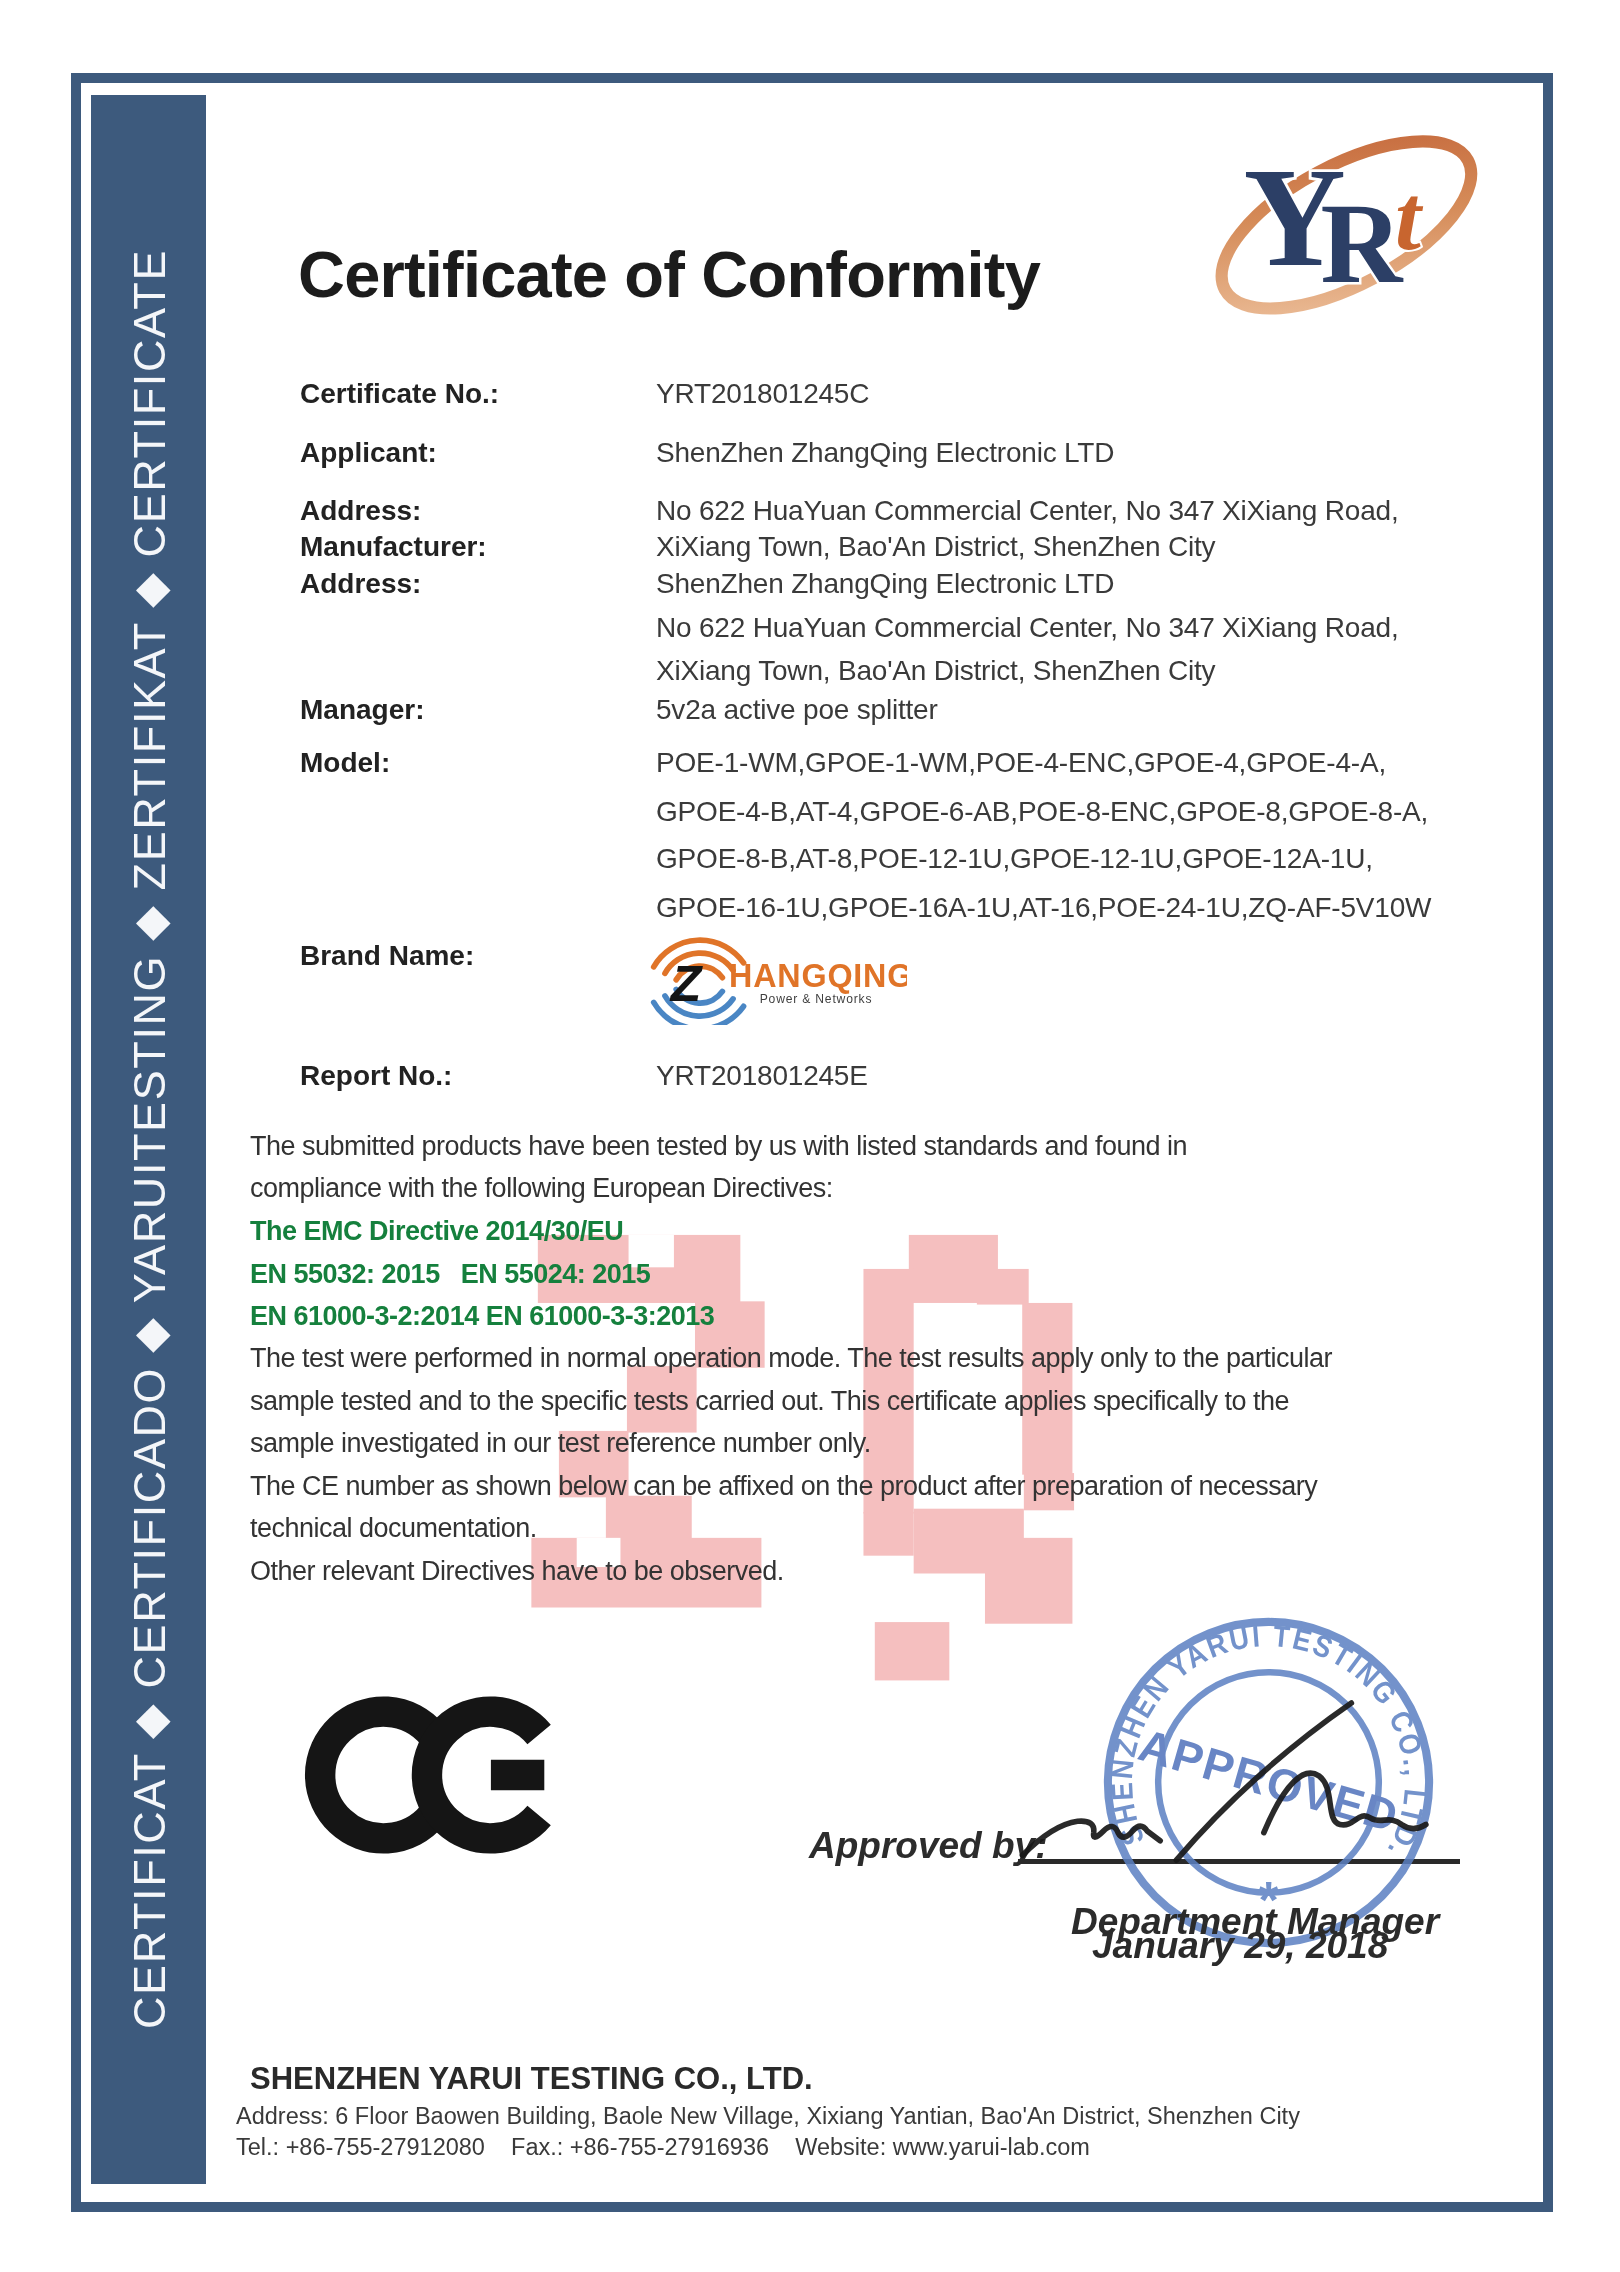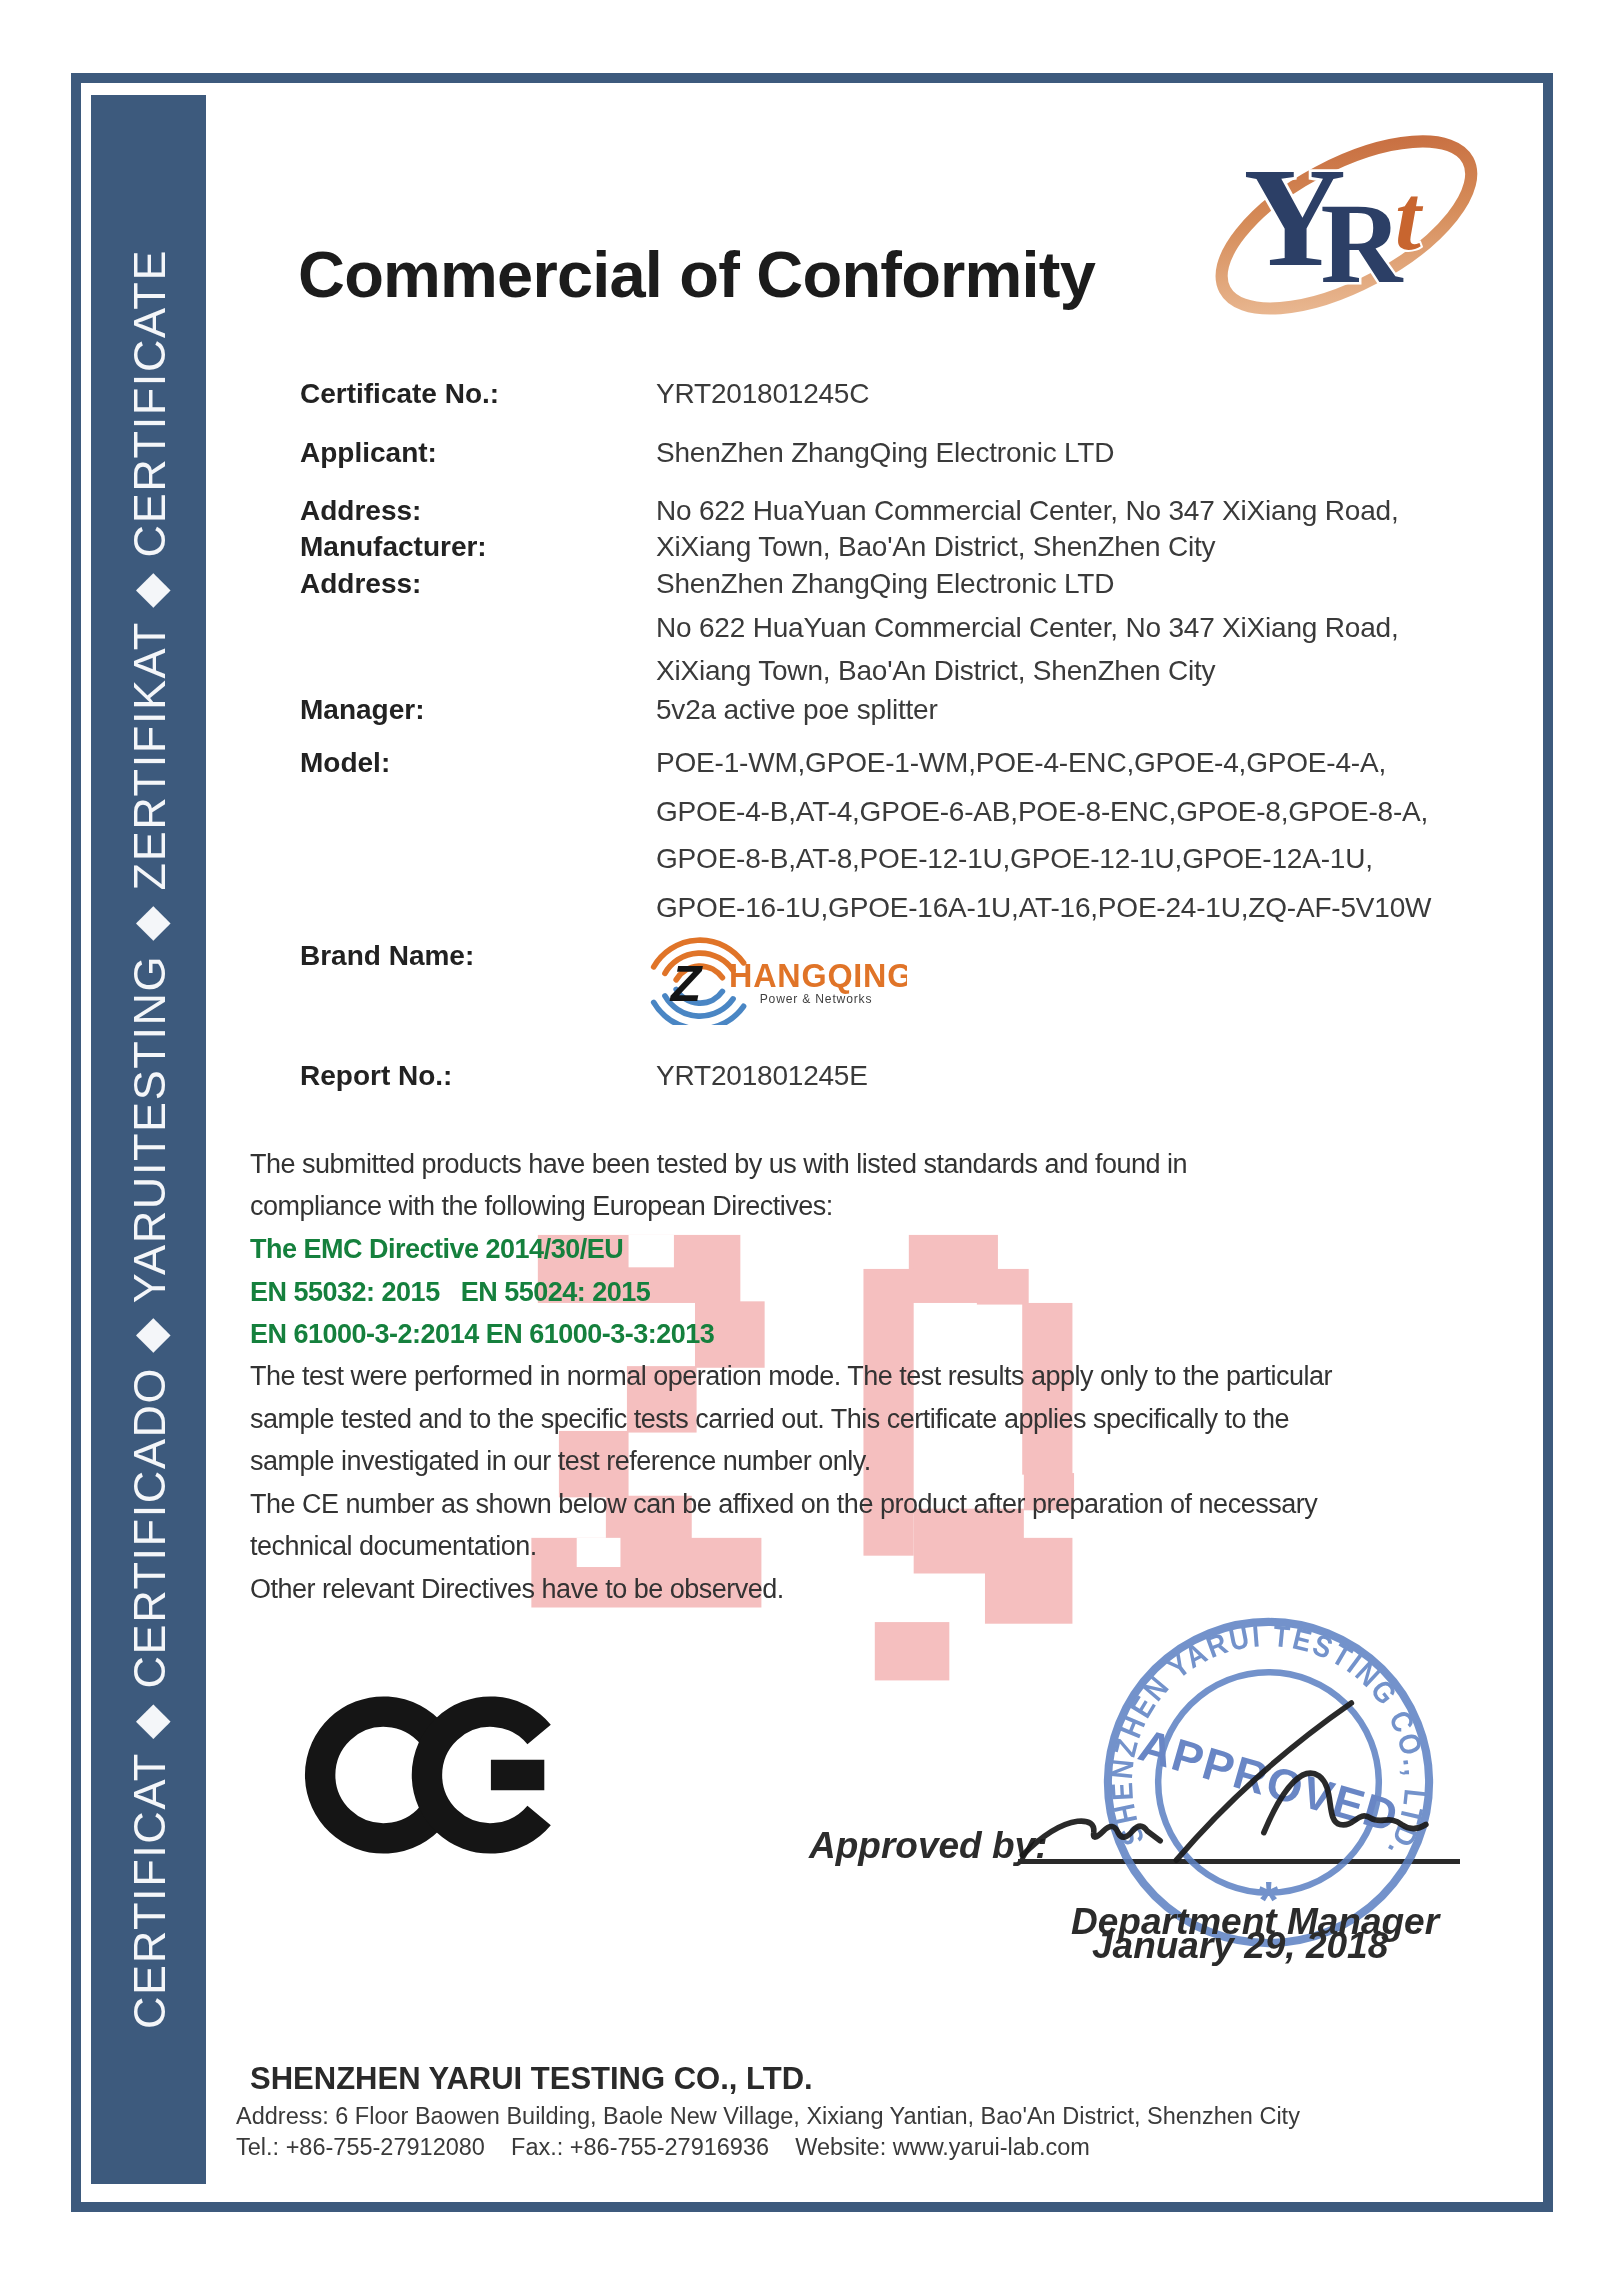--- a/index.html
+++ b/index.html
@@ -23,21 +23,21 @@
     transform:translate(-50%,-50%) rotate(-90deg);
     white-space:nowrap;color:#f4f6f9;font-size:45px;letter-spacing:1.6px;
     font-family:"Liberation Sans","DejaVu Sans",sans-serif;
   }
   .title{
     left:298px;top:237px;font-size:65px;font-weight:bold;color:#1c1c1c;
     letter-spacing:-0.8px;z-index:2;
   }
   .flabel{left:300px;font-size:28px;font-weight:bold;color:#222;z-index:2;white-space:pre;text-align:center;}
   .fvalue{left:656px;font-size:28px;color:#3a3a3a;z-index:2;white-space:pre;letter-spacing:-0.2px;}
-  .sline{left:250px;font-size:27px;color:#333;z-index:2;white-space:pre;letter-spacing:-0.5px;margin-top:18px;}
+  .sline{left:250px;font-size:27px;color:#333;z-index:2;white-space:pre;letter-spacing:-0.5px;}
   .sline.bold{font-weight:bold;color:#15803d;}
   .approve-label{left:809px;top:1825px;font-size:37px;font-weight:bold;font-style:italic;color:#2c2c2c;z-index:2;}
   .sig-underline{left:1018px;top:1859px;width:442px;height:4.9px;background:#2a2a2a;z-index:2;}
   .dept{left:1071px;top:1870px;font-size:37px;font-weight:bold;font-style:italic;color:#2b2b2b;z-index:5;margin-top:31px;}
   .date{left:1092px;top:1925px;font-size:37px;font-weight:bold;font-style:italic;color:#2b2b2b;z-index:5;}
   .footer-company{left:250px;top:2061px;font-size:31px;font-weight:bold;color:#2a2a2a;z-index:2;}
   .footer-line{left:236px;font-size:23.5px;color:#3a3a3a;z-index:2;white-space:pre;}
   .wm{z-index:0;left:0;top:0;}
   .stamp{left:1086px;top:1600px;z-index:3;opacity:.85;}
   .signature{left:972px;top:1669px;z-index:4;}
@@ -69,21 +69,21 @@
   <g fill="#ffffff">
     <rect x="776" y="1524" width="56" height="40"></rect>
     <rect x="712" y="1898" width="54" height="36"></rect>
   </g>
 </svg>
 
 <div class="abs frame"></div>
 <div class="abs sidebar-band"></div>
 <div class="abs sidebar-text">CERTIFICAT ◆ CERTIFICADO ◆ YARUITESTING ◆ ZERTIFIKAT ◆ CERTIFICATE</div>
 
-<div class="abs title">Commercial of Conformity</div>
+<div class="abs title">Certificate of Conformity</div>
 
 <svg class="abs lablogo" width="324" height="227" viewBox="0 0 400 280">
   <defs>
     <linearGradient id="sw" x1="0" y1="1" x2="1" y2="0">
       <stop offset="0" stop-color="#eec3a0"></stop>
       <stop offset="0.55" stop-color="#d58b58"></stop>
       <stop offset="1" stop-color="#c4663a"></stop>
     </linearGradient>
   </defs>
   <ellipse cx="182" cy="148" rx="170" ry="74" fill="none" stroke="url(#sw)" stroke-width="15" transform="rotate(-28 182 148)"></ellipse>

